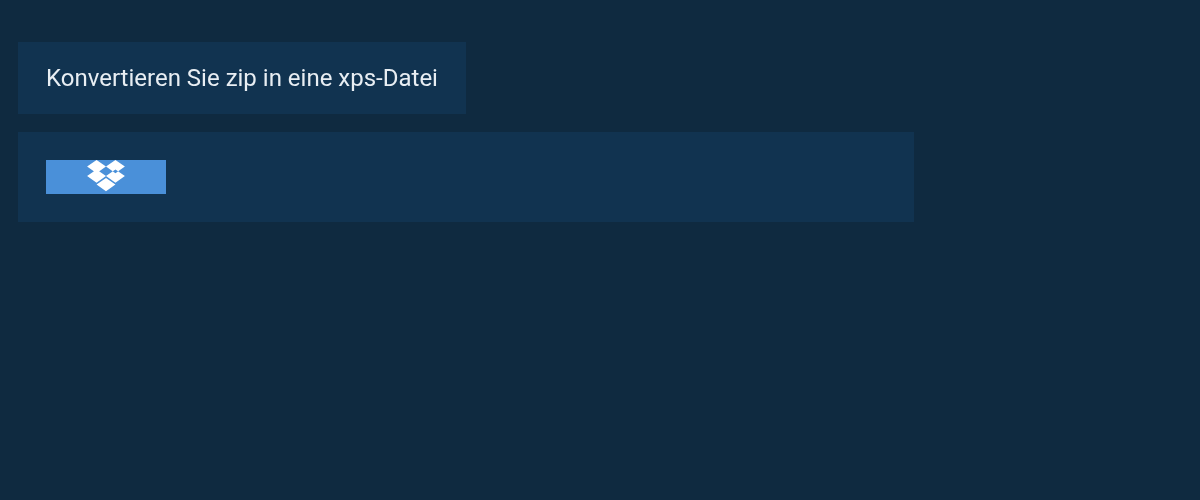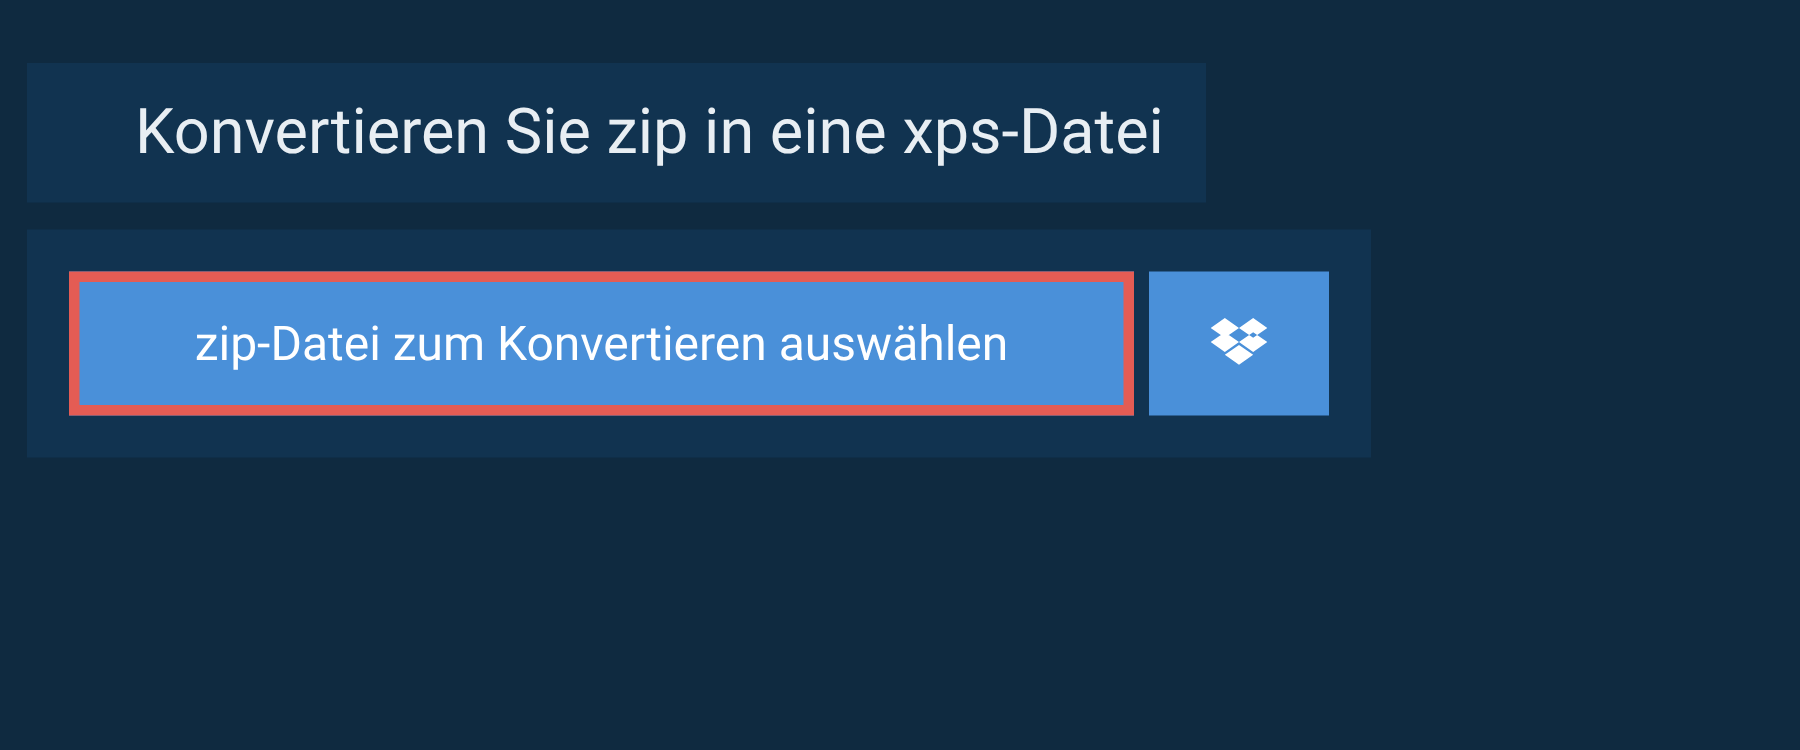--- a/index.html
+++ b/index.html
@@ -16,23 +16,22 @@
     }
     .header-tab {
       background-color: #113350;
       display: inline-block;
       padding: 22px 28px;
       margin-left: 18px;
       margin-top: 42px;
     }
     .header-title {
       color: #e8eef3;
-      font-size: 42px;
+      font-size: 24px;
       font-weight: 400;
-      margin-left: 44px;
     }
     .button-panel {
       background-color: #113350;
       margin-left: 18px;
       margin-top: 18px;
       padding: 28px 28px;
       width: 896px;
       display: flex;
       gap: 10px;
       align-items: stretch;
@@ -67,23 +66,20 @@
 </head>
 <body>
 
 
 
 <div class="header-tab">
   <h1 class="header-title">Konvertieren Sie zip in eine xps-Datei</h1>
 </div>
 
 <div class="button-panel">
-  <div class="select-file-button">
-    <span>zip-Datei zum Konvertieren auswählen</span>
-  </div>
   <div class="dropbox-button">
     <svg class="dropbox-icon" viewBox="0 0 40 36">
       <path d="M10 0 L20 7 L10 14 L0 7 Z M30 0 L40 7 L30 14 L20 7 Z M0 17 L10 10 L20 17 L10 24 Z M40 17 L30 10 L20 17 L30 24 Z M10 26 L20 19 L30 26 L20 33 Z"></path>
     </svg>
   </div>
 </div>
 
 
 
 

